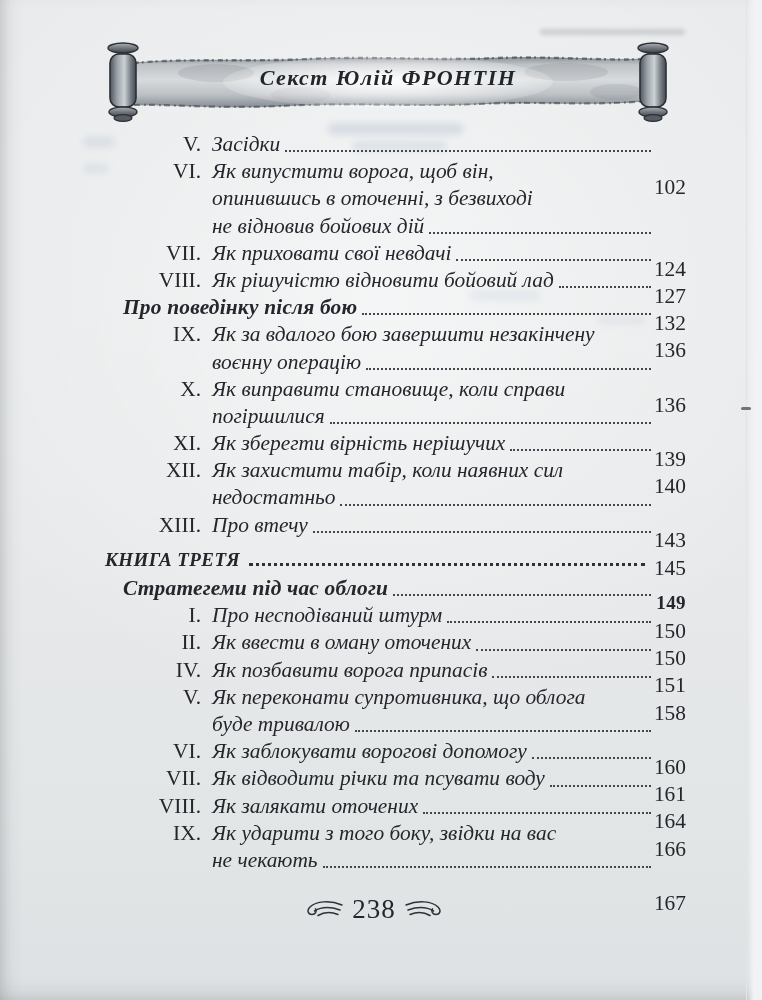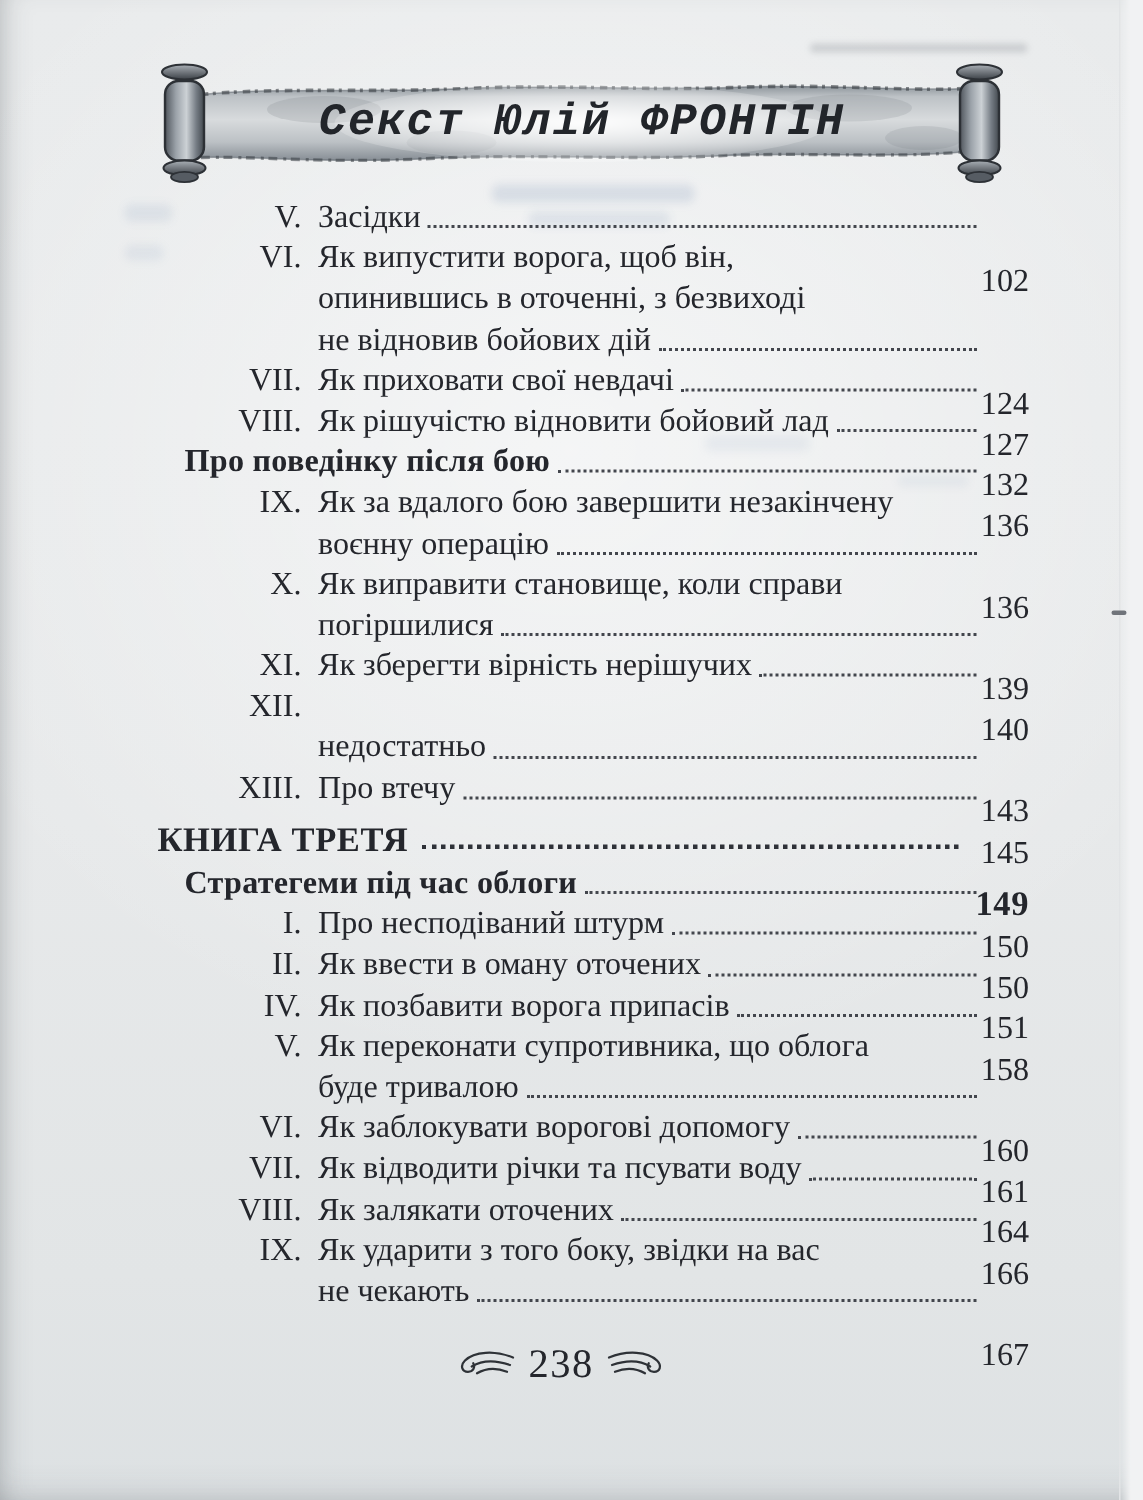--- a/index.html
+++ b/index.html
@@ -21,47 +21,47 @@
     background:linear-gradient(90deg, rgba(244,245,246,0) 0%, #f1f2f3 45%);
     border-left:1px solid rgba(120,128,136,0.12);
   }
 
   
   .banner { position:absolute; left:96px; top:40px; width:584px; height:84px; }
   .banner svg { position:absolute; left:0; top:0; }
   .banner-title {
     position:absolute; left:40px; right:40px; top:25px;
     text-align:center;
-    font-family:Liberation Mono, monospace;
+    font-family:Liberation Serif, serif;
     font-style:italic; font-weight:600;
-    font-size:30px; letter-spacing:1.5px;
+    font-size:22px; letter-spacing:1.5px;
     color:#22252a;
   }
 
   
   .toc { position:absolute; left:104px; top:131px; width:582px; }
   .row {
     display:flex; align-items:stretch;
     height:27.2px; line-height:27.2px;
     font-size:21.4px;
     white-space:nowrap;
   }
   .num  { flex:0 0 108px; text-align:right; padding-right:11px; box-sizing:border-box; }
-  .txt  { flex:0 0 auto; }
+  .txt  { flex:0 0 auto;font-style:italic; }
   .leader { flex:1 1 auto; position:relative; min-width:14px; }
   .leader::after {
     content:""; position:absolute; left:5px; right:2px; bottom:6px;
     border-bottom:2px dotted #43464d;
   }
   .pg { flex:0 0 auto; padding-left:1px;margin-top:43px; }
 
   .row.section .indent { flex:0 0 19px; }
   .row.section .txt { font-weight:bold; letter-spacing:0.2px;text-align:center; }
 
-  .row.book { font-weight:bold; font-size:23px; letter-spacing:0.4px; margin-top:7px; margin-bottom:2px;text-align:center; }
+  .row.book { font-weight:bold; font-size:19px; letter-spacing:0.4px; margin-top:7px; margin-bottom:2px;text-align:center; }
   .row.book .indent { flex:0 0 1px; }
   .row.book .leader::after { left:9px; right:10px; border-bottom:3px dotted #2e3138; bottom:7px; }
 
   
   .footer {
     position:absolute; left:0; right:14px; top:894px;
     display:flex; justify-content:center; align-items:center; gap:8px;
   }
   .footer .pageno { font-size:27px; letter-spacing:1px; color:#24262c; }
   .orn { width:42px; height:24px; }
@@ -205,20 +205,21 @@
         <span class="pg">139</span>
       </div>
       <div class="row item">
         <span class="num">XI.</span>
         <span class="txt">Як зберегти вірність нерішучих</span>
         <span class="leader"></span>
         <span class="pg">140</span>
       </div>
       <div class="row item">
         <span class="num">XII.</span>
+        <span class="txt">Як захистити табір, коли наявних сил</span>
       </div>
       <div class="row item">
         <span class="num"></span>
         <span class="txt">недостатньо</span>
         <span class="leader"></span>
         <span class="pg">143</span>
       </div>
       <div class="row item">
         <span class="num">XIII.</span>
         <span class="txt">Про втечу</span>

